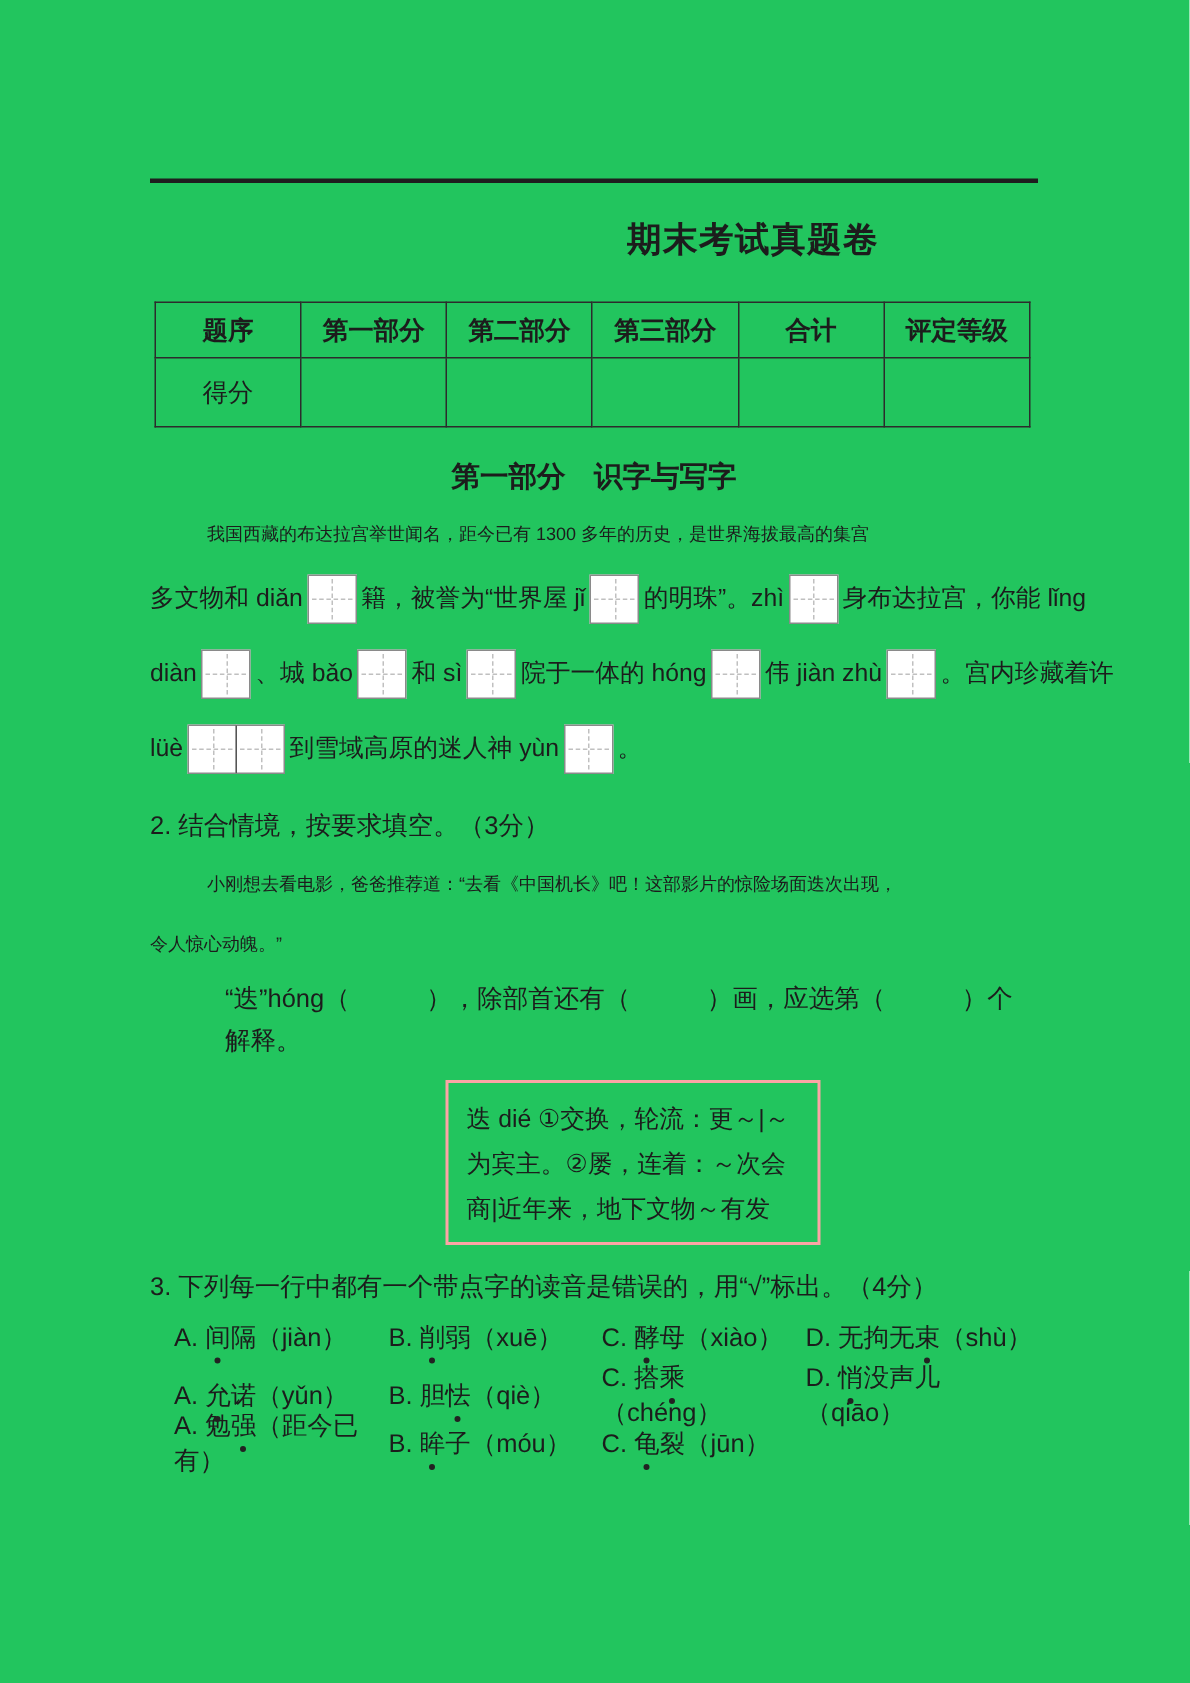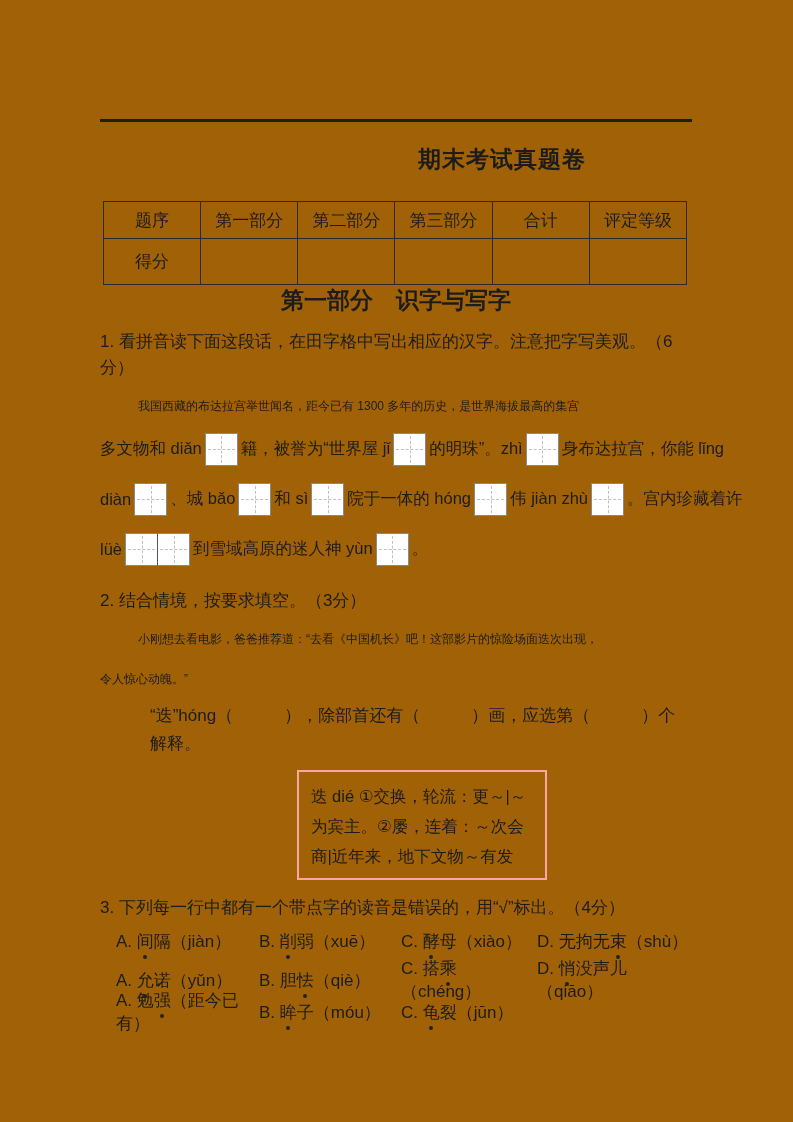--- a/index.html
+++ b/index.html
@@ -1,30 +1,30 @@
 <!DOCTYPE html>
 <html><head>
 <meta charset="utf-8">
 <style>
   * { margin:0; padding:0; box-sizing:border-box; }
   html,body { background:#ffffff; }
   body { font-family:"Liberation Sans","DejaVu Sans",sans-serif; color:#1c1c1c; }
-  .page { position:relative; width:793px; height:1122px; background:#a16207; overflow:hidden; }
+  .page { position:relative; width:793px; height:1122px; background:#22c55e; overflow:hidden; }
   .content { position:absolute; left:100px; top:0; width:592px; }
 
   .top-rule { margin-top:119px; border-top:3px solid #1e1e1e; width:592px; }
 
   .paper-title { margin-top:22px; margin-left:318px; font-size:23px; font-weight:bold; letter-spacing:1px; }
 
   table.score { border-collapse:collapse; margin-top:26px; margin-left:3px; width:584px; table-layout:fixed; }
   table.score td { border:1.5px solid #2c2c2c; text-align:center; font-size:17px; }
-  table.score tr.hdr td { height:37px; }
+  table.score tr.hdr td { height:37px;font-weight:bold; }
   table.score tr.val td { height:46px; }
 
-  .section-heading { text-align:center; font-size:23px; font-weight:bold; }
+  .section-heading { margin-top:20px; text-align:center; font-size:19px; font-weight:bold; }
 
   .prompt { font-size:17px; margin-top:13px; line-height:26px; }
   .para-indent { font-size:12px; margin-top:10px; padding-left:38px; line-height:30px; }
 
   .pinyin-line { margin-top:6px; font-size:16.5px; white-space:nowrap; display:flex; align-items:center; height:44px; }
   .pinyin-line .seg { flex:0 0 auto; }
   .tzg { display:inline-block; flex:0 0 auto; width:33px; height:33px; border:1px solid #8a8a8a; position:relative; margin:0 3px; background:#fff; }
   .tzg::before { content:""; position:absolute; left:50%; top:2px; bottom:2px; border-left:1px dashed #c0c0c0; }
   .tzg::after  { content:""; position:absolute; top:50%; left:2px; right:2px; border-top:1px dashed #c0c0c0; }
   .tzg.joined-left  { margin-left:-4px; border-left:1px solid #555; }
@@ -65,21 +65,20 @@
         <td></td>
         <td></td>
         <td></td>
         <td></td>
       </tr>
     </tbody>
       </table>
 
     <div class="section-heading">第一部分　识字与写字</div>
 
-    <div class="prompt">1. 看拼音读下面这段话，在田字格中写出相应的汉字。注意把字写美观。（6分）</div>
     <div class="para-indent">我国西藏的布达拉宫举世闻名，距今已有 1300 多年的历史，是世界海拔最高的集宫</div>
 
     <div class="pinyin-line">
       <span class="seg">多文物和 diǎn</span>
       <span class="tzg"></span>
       <span class="seg">籍，被誉为“世界屋 jǐ</span>
       <span class="tzg"></span>
       <span class="seg">的明珠”。zhì</span>
       <span class="tzg"></span>
       <span class="seg">身布达拉宫，你能 lǐng</span>

